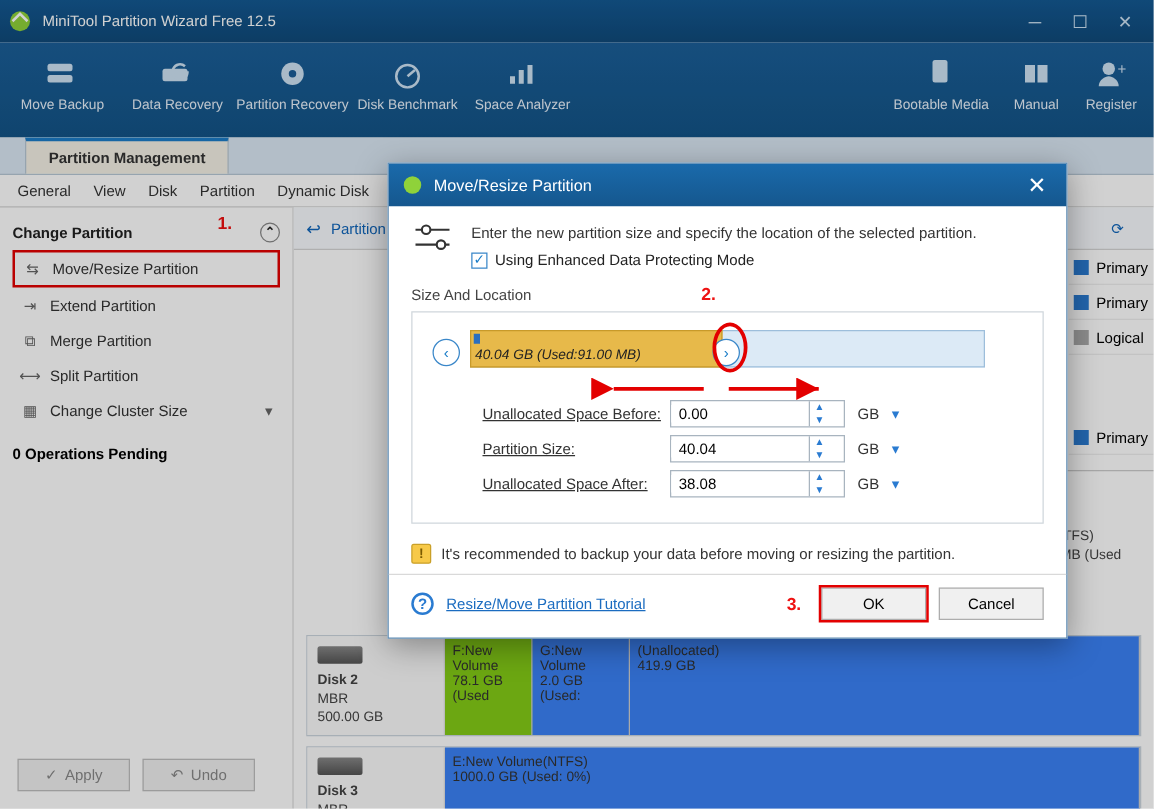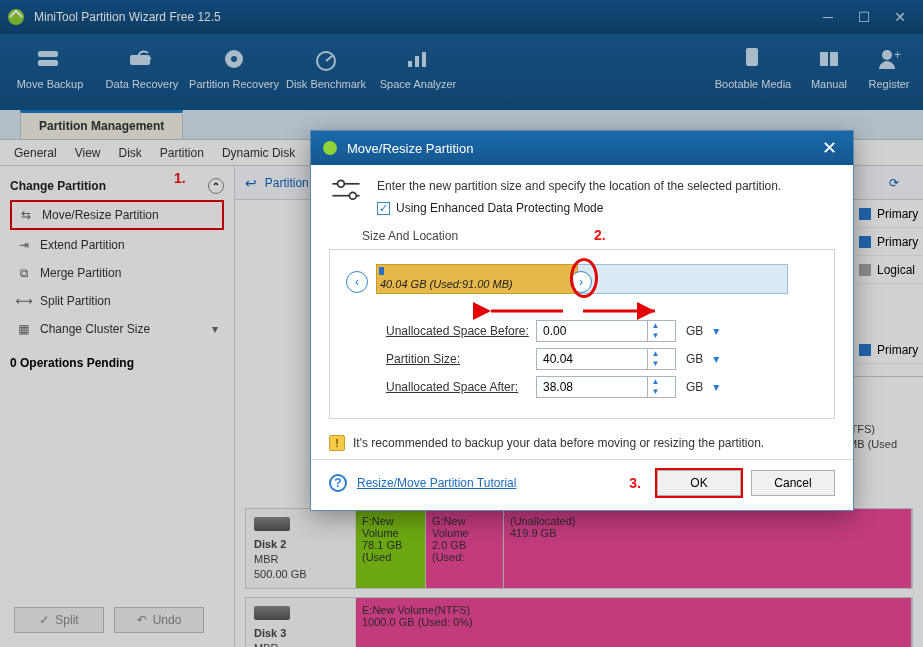--- a/index.html
+++ b/index.html
@@ -46,36 +46,36 @@
   .partition-rows { position:absolute; right:0; top:34px; width:68px; }
   .partition-rows div { height:28px; display:flex; align-items:center; gap:6px; padding-left:4px; border-bottom:1px solid #eee; }
   .loc-row { height:28px; display:flex; align-items:center; gap:6px; padding-left:4px; border-bottom:1px solid #eee; }
   .sq-blue { width:12px; height:12px; background:#2a7bd1; display:inline-block; }
   .sq-gray { width:12px; height:12px; background:#aaa; display:inline-block; }
   .right-body { position:absolute; left:0; right:0; top:34px; bottom:0; overflow:hidden; }
   .diskcard { border:1px solid #ccd6df; margin:8px 10px; display:flex; }
   .diskcard .dinfo { width:110px; padding:8px; display:flex; flex-direction:column; gap:3px; font-size:11px; color:#444; border-right:1px solid #e3e3e3; background:#fafafa; }
   .diskcard .dinfo .dicon { width:36px; height:14px; background:linear-gradient(#888,#555); border-radius:2px; margin-bottom:4px; }
   .diskcard .parts { flex:1; display:flex; font-size:11px; }
-  .pcell { border-right:1px solid #d0d0d0; padding:6px; background:#ec4899; color:#333; }
+  .pcell { border-right:1px solid #d0d0d0; padding:6px; background:#3b82f6; color:#333; }
   .pcell.sel { background:#84cc16; }
   .txt-right { position:absolute; right:26px; top:256px; font-size:11px; color:#444; line-height:1.4; }
 
   
   .dialog { position:absolute; left:310px; top:130px; width:544px; background:#fff; border:1px solid #5b88b0; box-shadow:0 6px 24px rgba(0,0,0,.35); z-index:100; font-size:12px; }
   .dlg-title { height:34px; background:linear-gradient(#1a6aab,#15578e); color:#fff; display:flex; align-items:center; padding:0 10px; font-size:13px; }
   .dlg-title .logo2 { width:18px; height:18px; margin-right:8px; }
   .dlg-title .x { margin-left:auto; font-size:18px; padding:2px 6px; }
   .dlg-body { padding:12px 18px 0; color:#333; }
   .intro { display:flex; gap:14px; align-items:flex-start; }
   .intro .sliders-ic { width:34px; height:28px; }
   .intro-txt { flex:1; font-size:12px; line-height:1.5; }
   .checkline { margin-top:4px; display:flex; align-items:center; gap:6px; color:#222; }
   .checkline .cb { width:13px; height:13px; border:1px solid #3a87c9; display:inline-flex; align-items:center; justify-content:center; color:#1b7dc8; font-size:11px; background:#fff; }
-  .fieldset-label { margin-top:12px; font-size:12px; color:#444; position:relative;margin-left:33px; }
+  .fieldset-label { margin-top:12px; font-size:12px; color:#444; position:relative; }
   .mark2 { position:absolute; left:232px; top:-2px; color:#e11; font-weight:700; font-size:14px; }
   .sl-box { border:1px solid #cfd6dc; margin-top:6px; padding:12px 16px 14px; position:relative; }
   .slider-row { display:flex; align-items:center; gap:8px; }
   .circ { width:22px; height:22px; border:1px solid #3a87c9; border-radius:50%; display:flex; align-items:center; justify-content:center; color:#1b7dc8; font-size:12px; background:#fff; }
   .bar-wrap { flex:1; position:relative; height:40px; }
   .bar-bg { position:absolute; left:0; top:2px; right:0; height:30px; background:#dceaf6; border:1px solid #9dbedb; }
   .bar-used { position:absolute; left:0; top:2px; width:49%; height:30px; background:#e7b94a; border:1px solid #c89a2a; }
   .bar-used .usedbar { position:absolute; left:2px; top:2px; width:2.5%; height:8px; background:#2a6fbf; }
   .bar-label { position:absolute; left:4px; top:16px; font-size:11px; color:#222;font-style:italic; }
   .red-circ { position:absolute; left:47%; top:-4px; width:28px; height:40px; border:3px solid #e30000; border-radius:50%/50%; z-index:3; }
@@ -238,21 +238,21 @@
     <div class="sideitem">
       <span class="ic">▦</span>
       <span>Change Cluster Size</span>
       <span style="margin-left:auto;color:#666">▾</span>
     </div>
     <div class="pending">0 Operations Pending</div>
 
     <div class="bottom-btns">
       <div class="bbtn">
           <span>✓</span>
-          <span>Split</span>
+          <span>Apply</span>
         </div>
       <div class="bbtn">
           <span>↶</span>
           <span>Undo</span>
         </div>
     </div>
   </div>
 
   <div class="rightcol">
     <div class="rcol-top">

